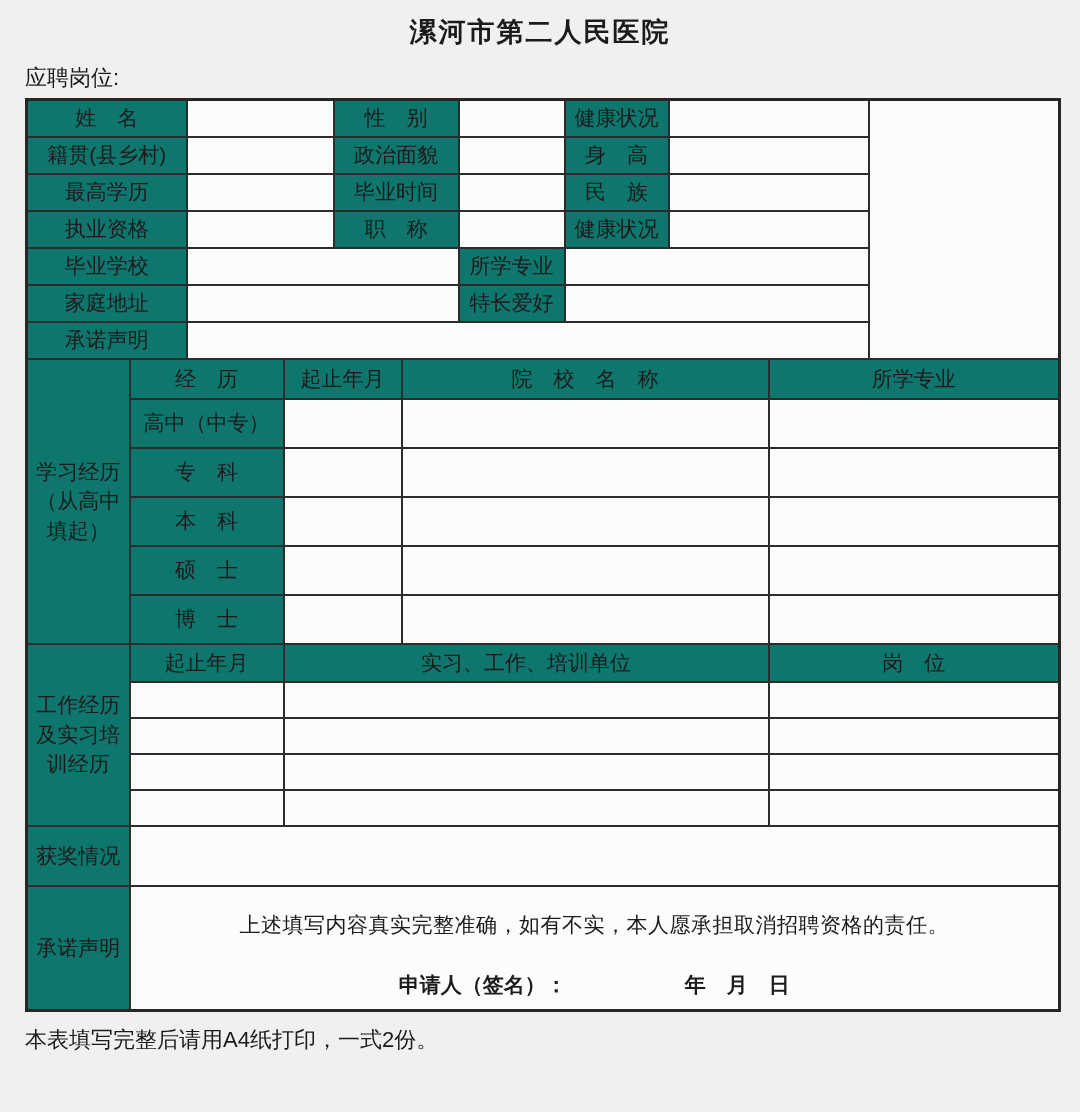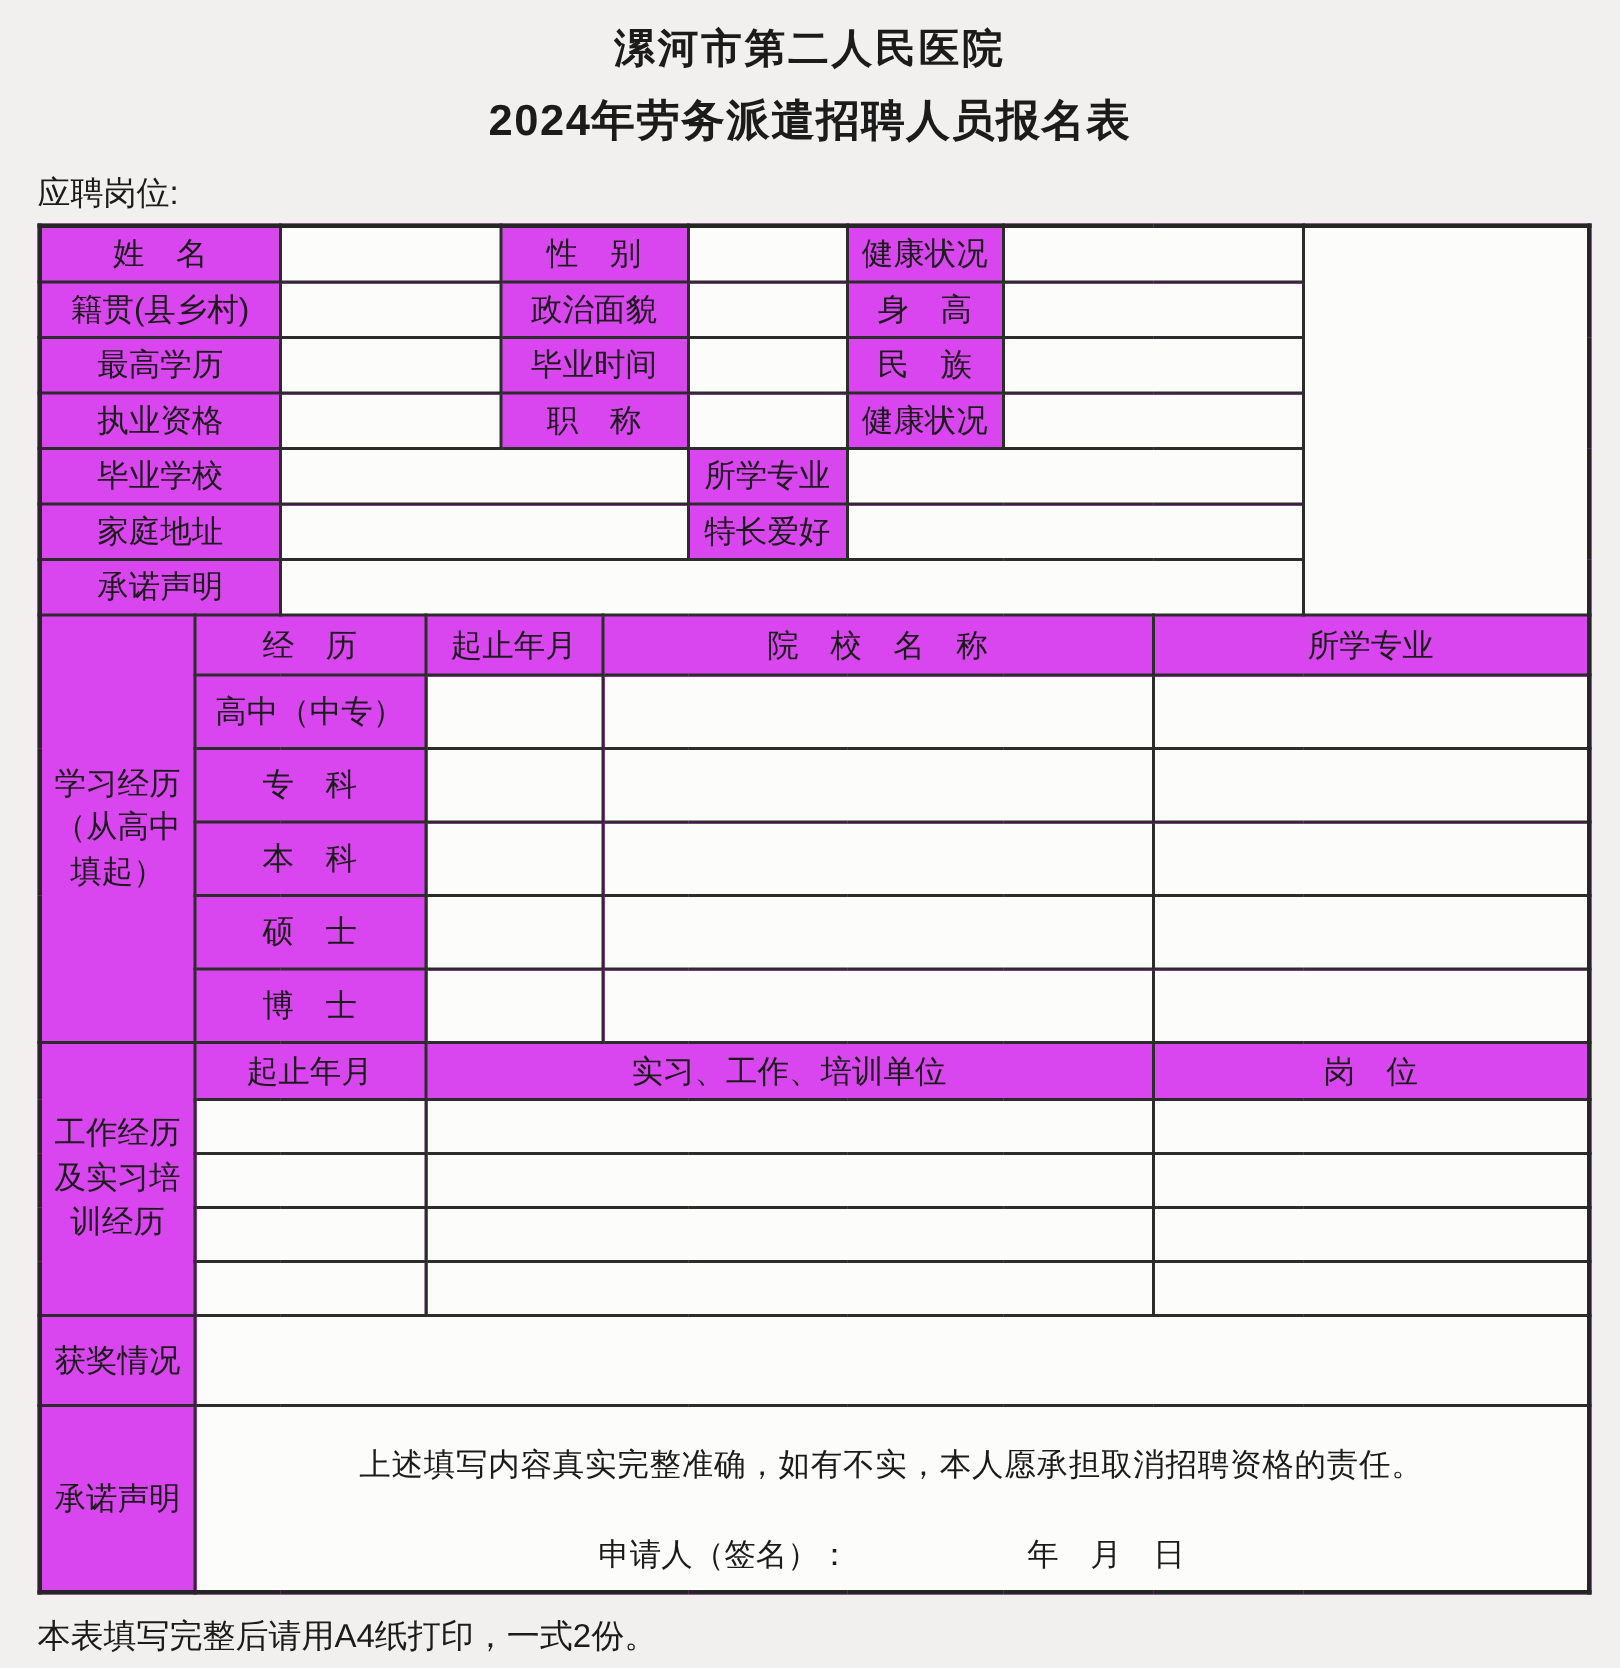--- a/index.html
+++ b/index.html
@@ -12,21 +12,21 @@
   }
   .titles{text-align:center;padding-top:14px;}
   .title-1{font-size:27px;font-weight:bold;letter-spacing:2px;}
   .title-2{font-size:29px;font-weight:bold;letter-spacing:1px;margin-top:11px;}
   .position-line{margin:13px 0 5px 25px;font-size:22px;}
   table.form{
     border-collapse:collapse;
     table-layout:fixed;
     width:1033px;
     margin-left:25px;
-    background:#d946ef;
+    background:#0f766e;
     border:3px solid #262626;
     padding-left:44px;
   }
   td{
     border:2px solid #2c2c2c;
     font-size:21px;
     text-align:center;
     vertical-align:middle;
     padding:0 2px;
     overflow:hidden;
@@ -35,29 +35,28 @@
   tr.r40{height:40px;}
   tr.r49{height:49px;}
   tr.r38{height:38px;}
   tr.r36{height:36px;}
   tr.r86{height:60px;margin-top:36px;}
   tr.r100{height:100px;}
   td.sec-label{white-space:pre-line;line-height:1.4;}
   td.fill{background:#fcfcfb;}
   .decl-wrap{display:flex;flex-direction:column;height:100%;padding:12px 0 10px 0;margin-top:12px;}
   .decl-statement{font-size:21px;letter-spacing:0.5px;}
-  .decl-sign-row{display:flex;justify-content:center;gap:118px;margin-top:32px;font-size:21px;}
+  .decl-sign-row{display:flex;justify-content:center;gap:118px;margin-top:32px;font-size:21px;font-weight:bold;}
   .footer-note{margin:13px 0 0 25px;font-size:22px;}
 </style>
 </head>
 <body>
 
 <div class="titles">
   <div class="title-1">漯河市第二人民医院</div>
-  <div class="title-2">2024年劳务派遣招聘人员报名表</div>
 </div>
 
 <div class="position-line">应聘岗位:</div>
 
 <table class="form">
   <colgroup>
     <col style="width:103px">
       <col style="width:57px">
       <col style="width:97px">
       <col style="width:50px">

